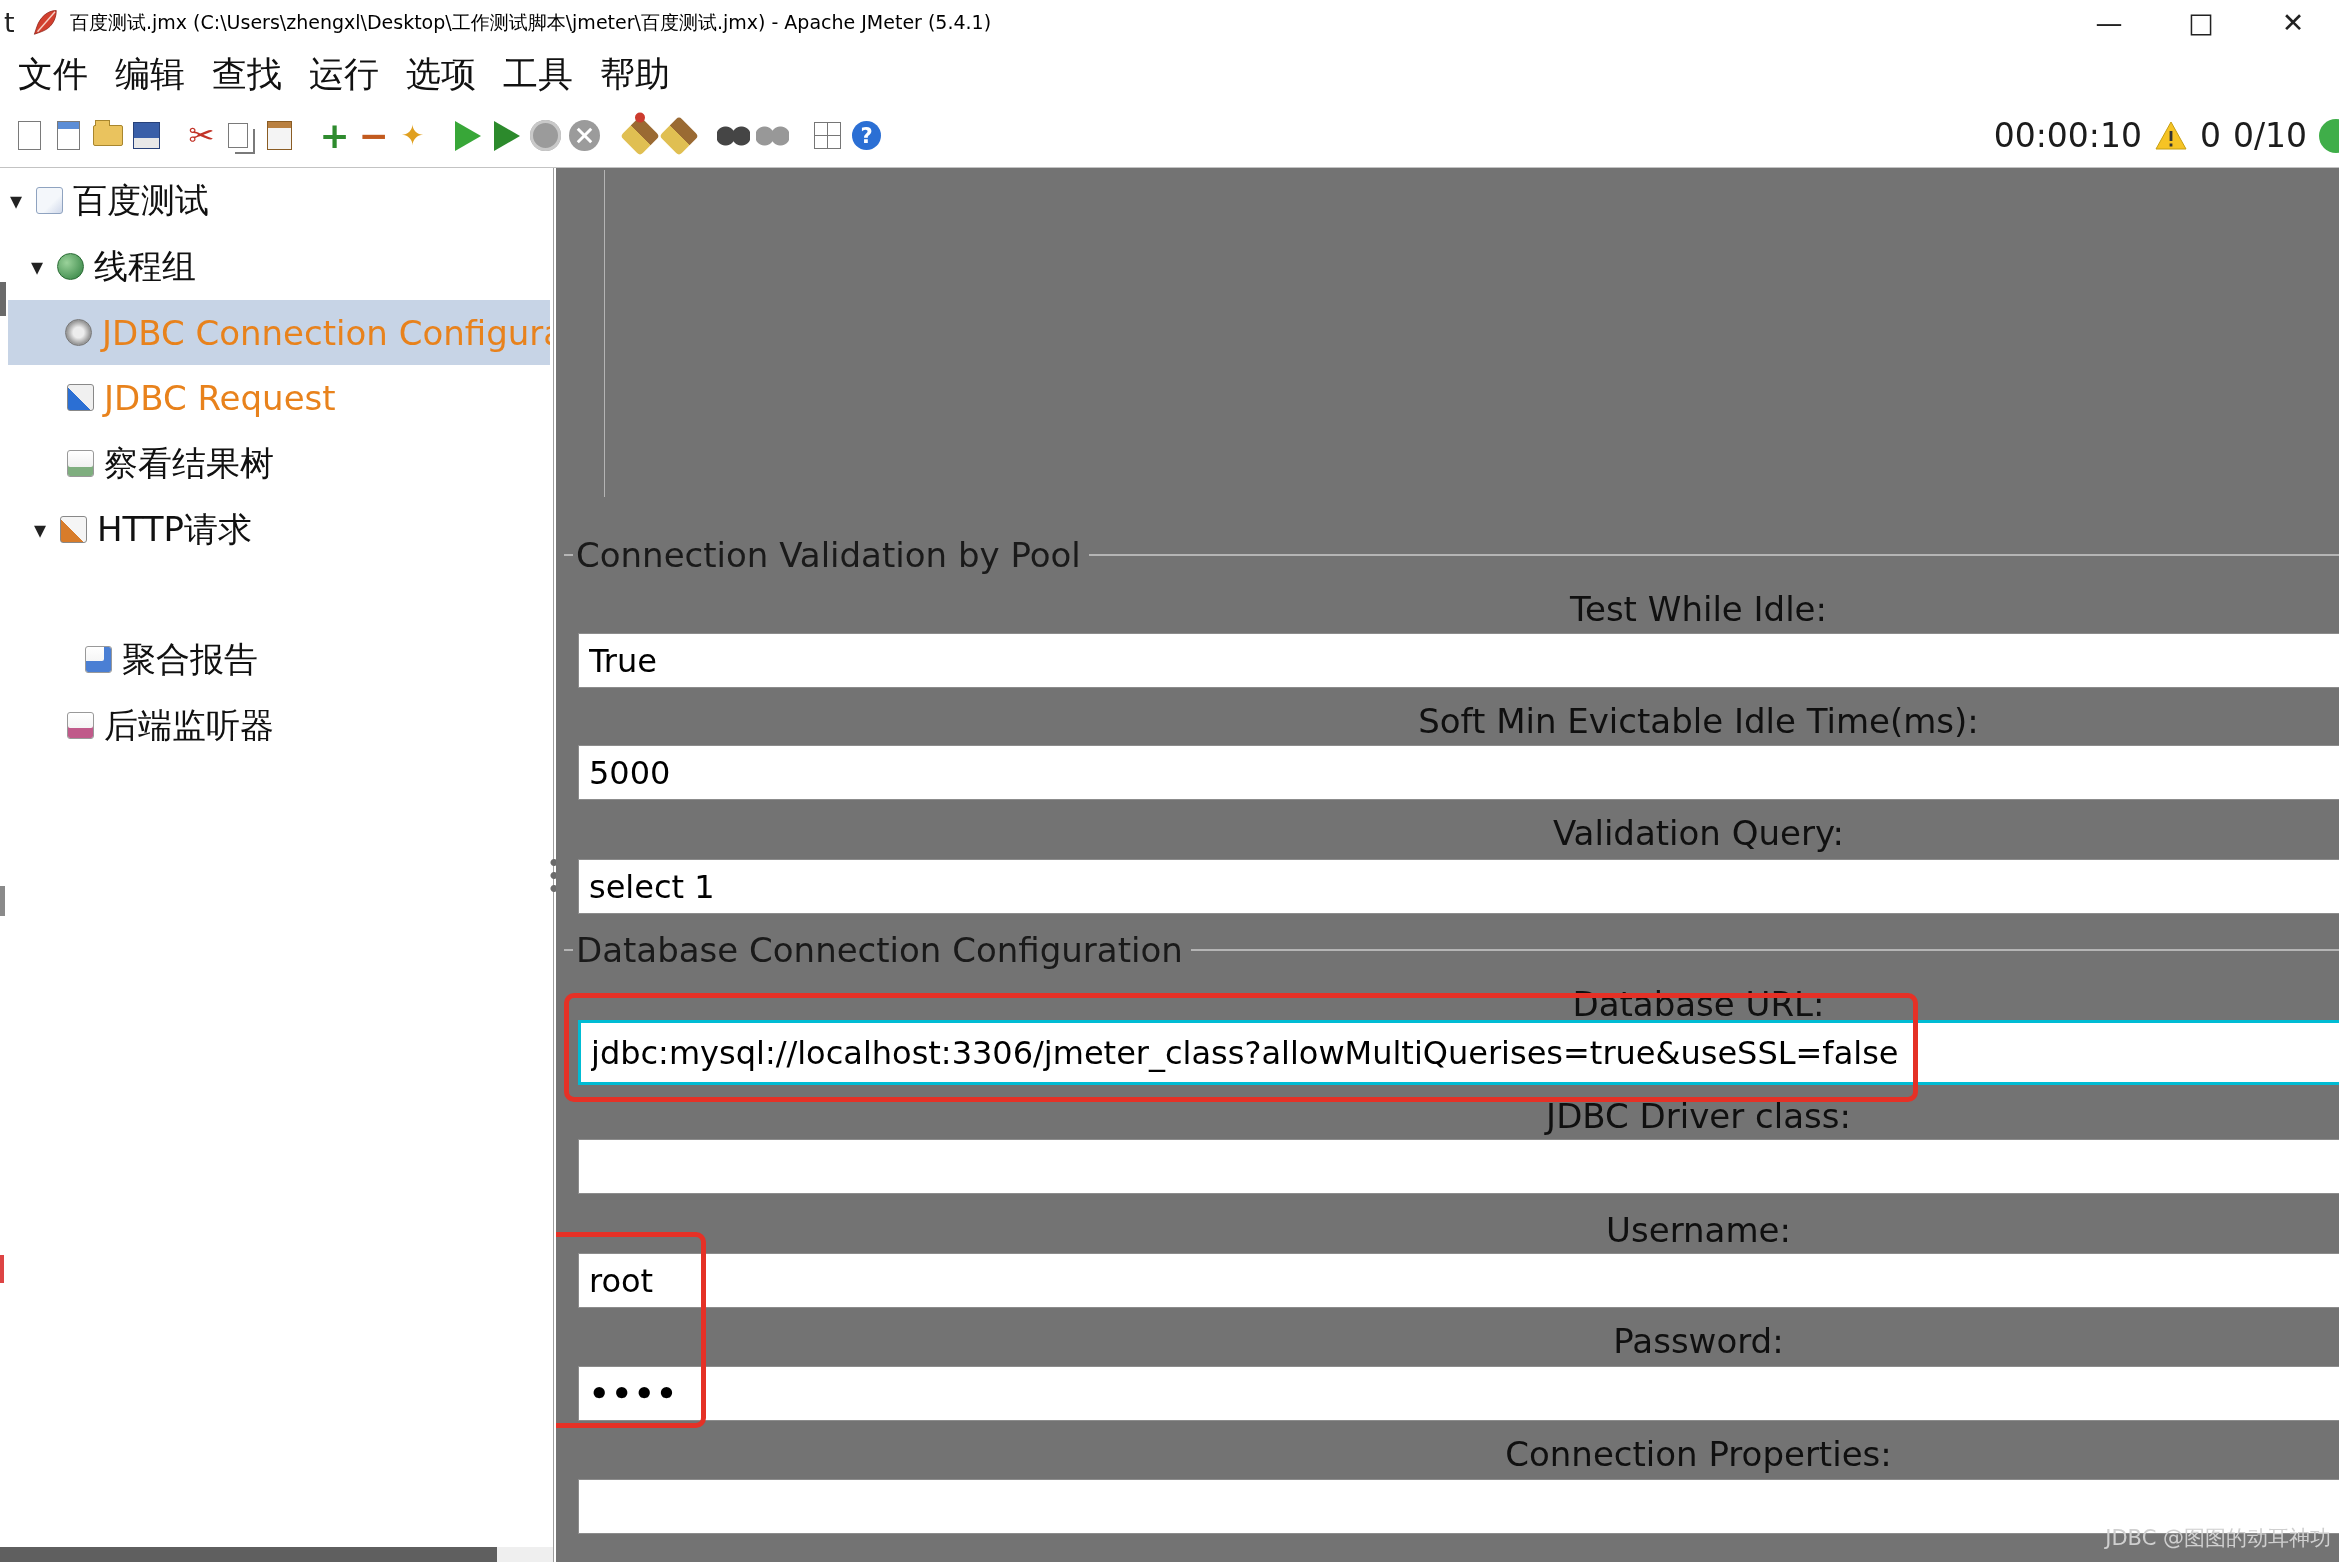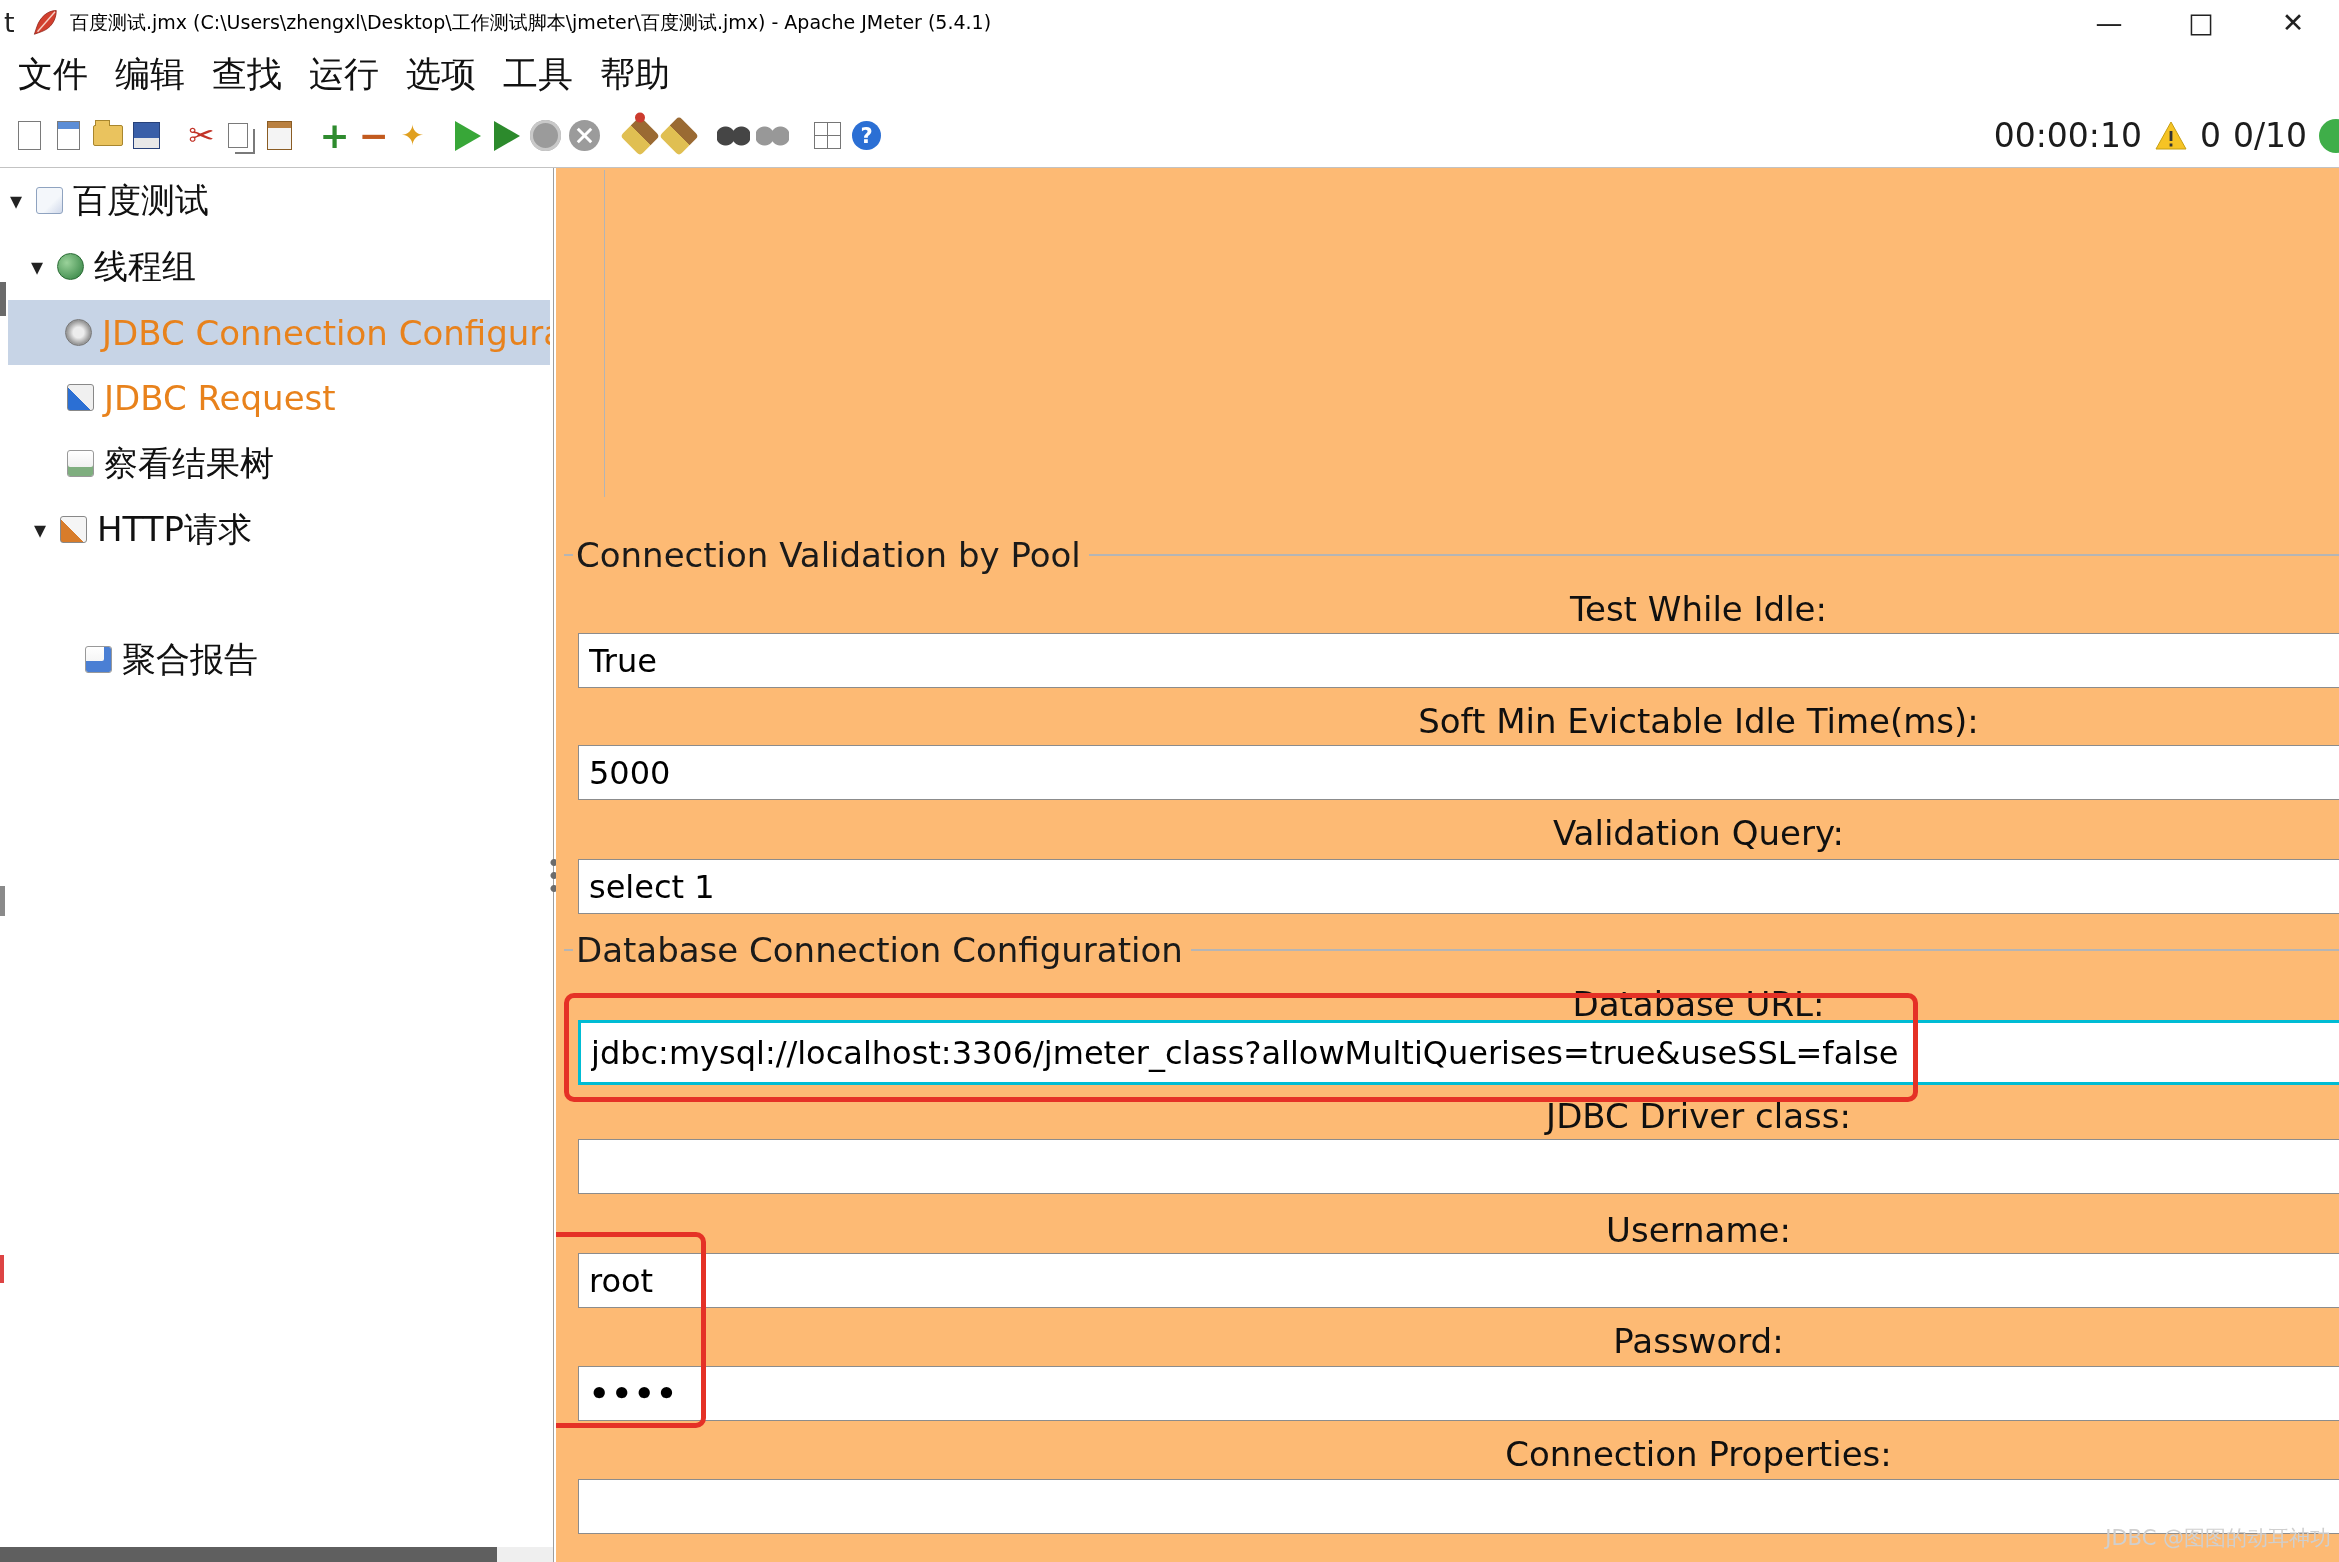--- a/index.html
+++ b/index.html
@@ -87,21 +87,21 @@
   #tree-hscroll { position:absolute; left:0; bottom:0; width:554px; height:15px; background:#efefef; }
   #tree-hthumb { position:absolute; left:0; top:0; width:497px; height:15px; background:#5f5f5f; }
 
   
   #divider { position:absolute; top:168px; left:553px; width:3px; bottom:0; background:#fff;
     border-left:1px solid #9e9e9e; }
   #divider .grip { position:absolute; top:688px; left:-4px; width:8px; height:40px;
     background: radial-gradient(circle,#6b6b6b 3px,transparent 4px) 0 0/8px 13px repeat-y; }
 
   
-  #main { position:absolute; top:168px; left:556px; right:0; bottom:0; background:#fdba74; overflow:hidden;text-decoration:underline; }
+  #main { position:absolute; top:168px; left:556px; right:0; bottom:0; background:#737373; overflow:hidden;text-decoration:underline; }
   .vline-artifact { position:absolute; left:48px; top:2px; width:1px; height:327px; background:#b4b4b4; }
   .gtitle { position:absolute; left:8px; right:0; display:flex; align-items:center;
     font-size:34px; color:#1a1a1a; height:40px; }
   .gtitle .pre { width:9px; border-top:2px solid #b5b5b5; margin-right:3px; flex:none; }
   .gtitle .post { flex:1; border-top:2px solid #b5b5b5; margin-left:8px; }
   .flabel { position:absolute; left:22px; width:2241px; text-align:center; font-size:34px; color:#101010; }
   .ffield { position:absolute; left:22px; width:1782px; height:55px; border:1px solid #8c8c8c;
     font-size:32px; padding:0 10px; font-family:inherit; background:#fff; color:#000; outline:none; }
   .ffield.cyan { height:65px; border:3px solid #00bcd4; }
   .annot { position:absolute; border:5px solid #e53126; border-radius:10px; z-index:6; pointer-events:none; background:transparent; }
@@ -243,20 +243,24 @@
   </div>
   <div class="trow" style="top:329px; padding-left:34px;">
     <span class="arr">▾</span>
     <span class="ticon i-http"></span>
     <span>HTTP请求</span>
   </div>
   <div class="trow" style="top:459px; padding-left:85px;">
     <span class="ticon i-report"></span>
     <span>聚合报告</span>
   </div>
+  <div class="trow" style="top:525px; padding-left:67px;">
+    <span class="ticon i-backend"></span>
+    <span>后端监听器</span>
+  </div>
   <div id="tree-hscroll">
     <div id="tree-hthumb"></div>
   </div>
 </div>
 
 <div id="divider">
   <div class="grip"></div>
 </div>
 
 <div id="main">

